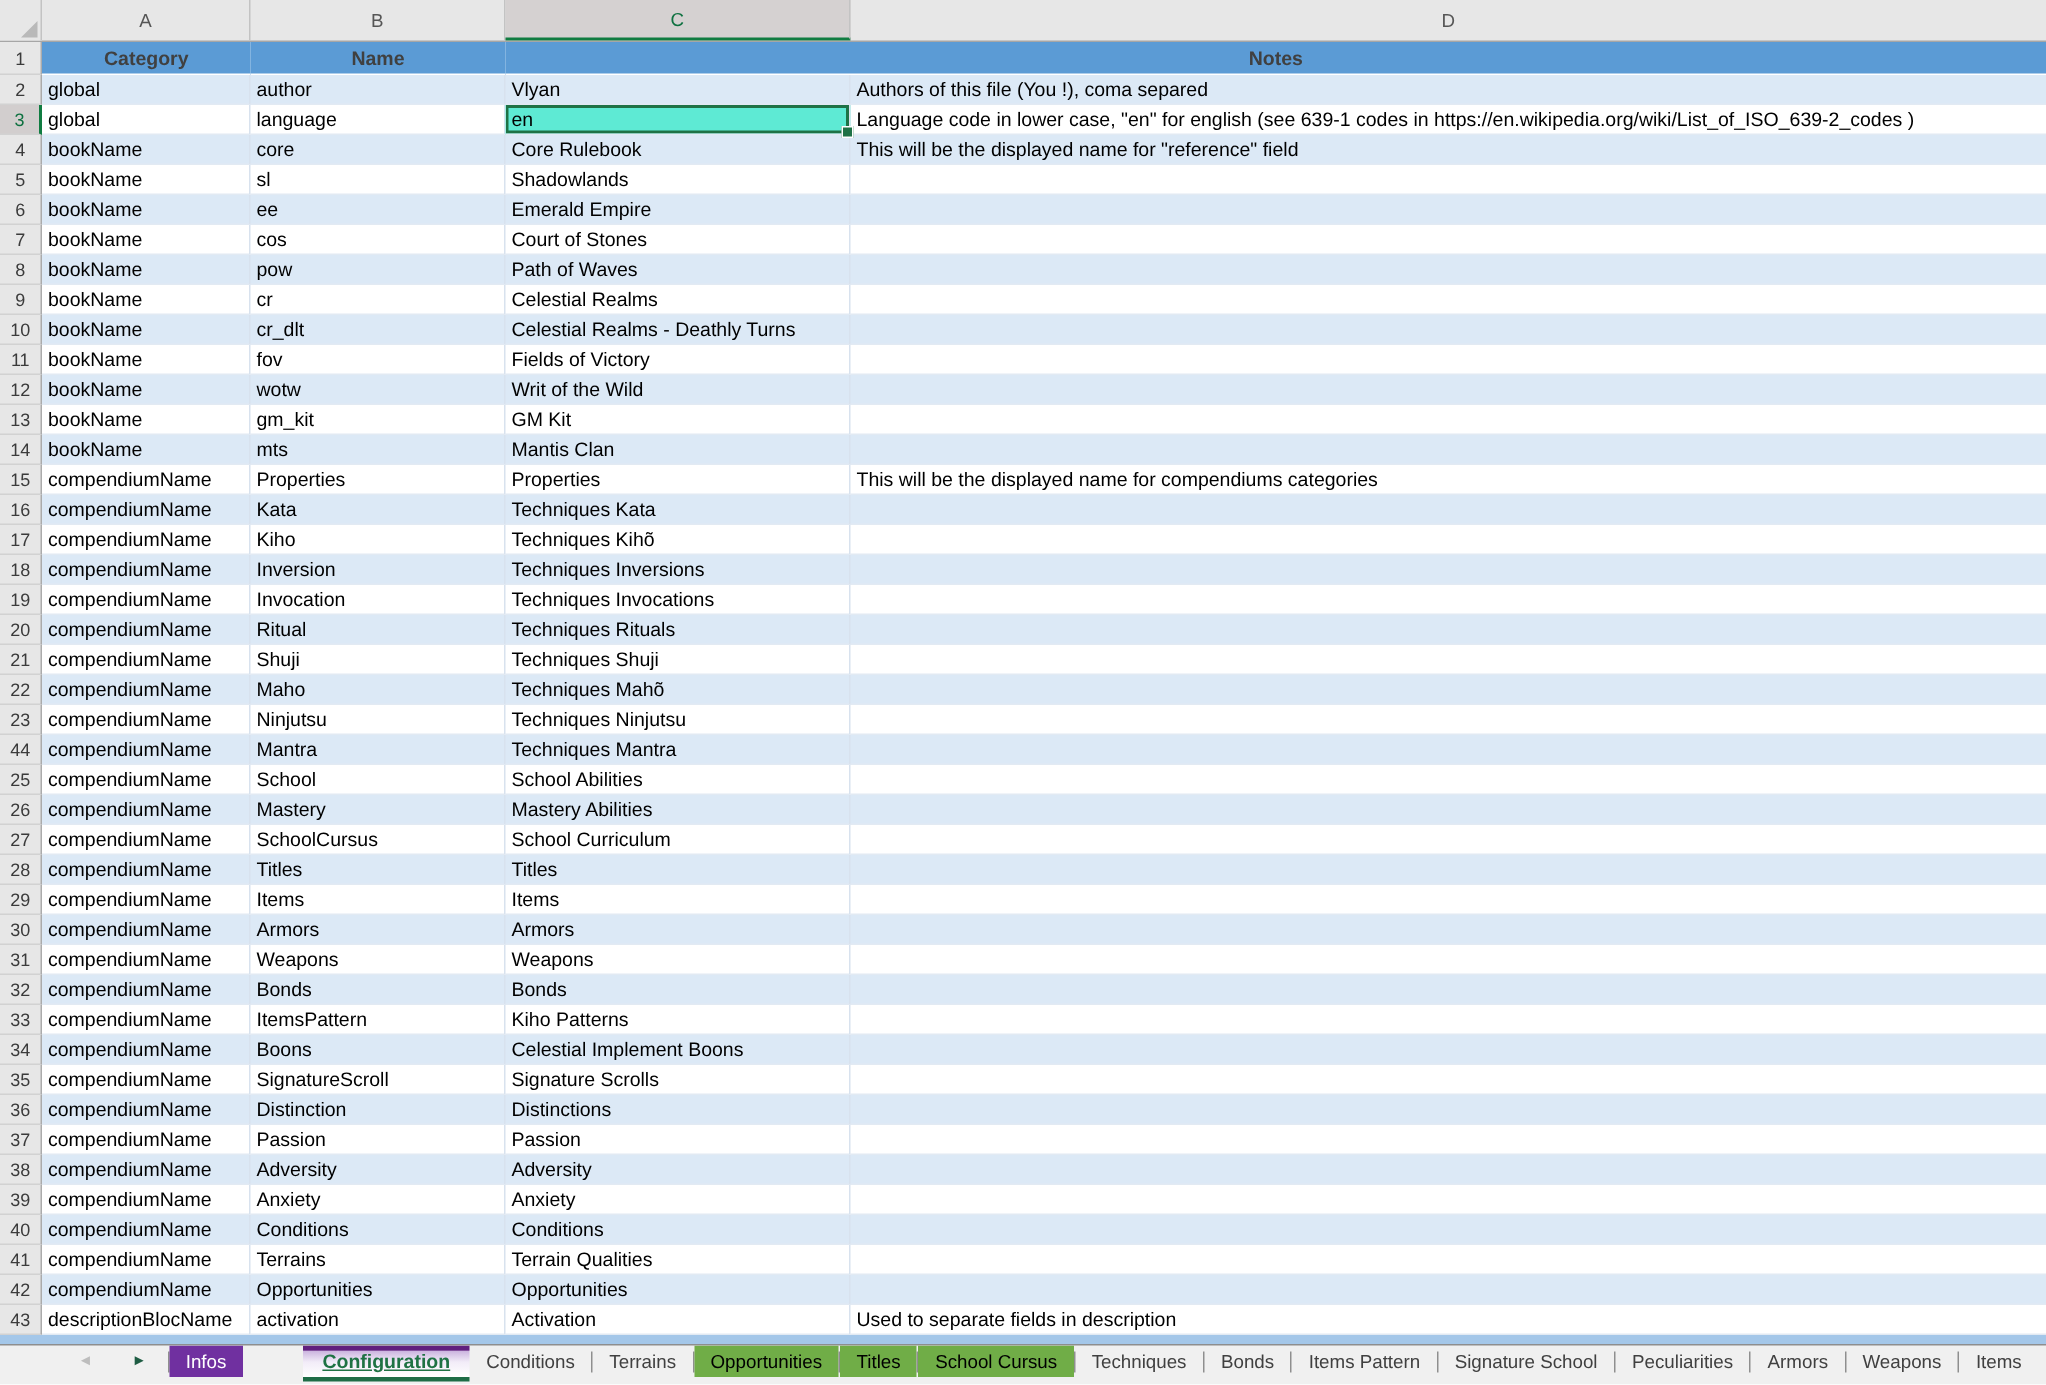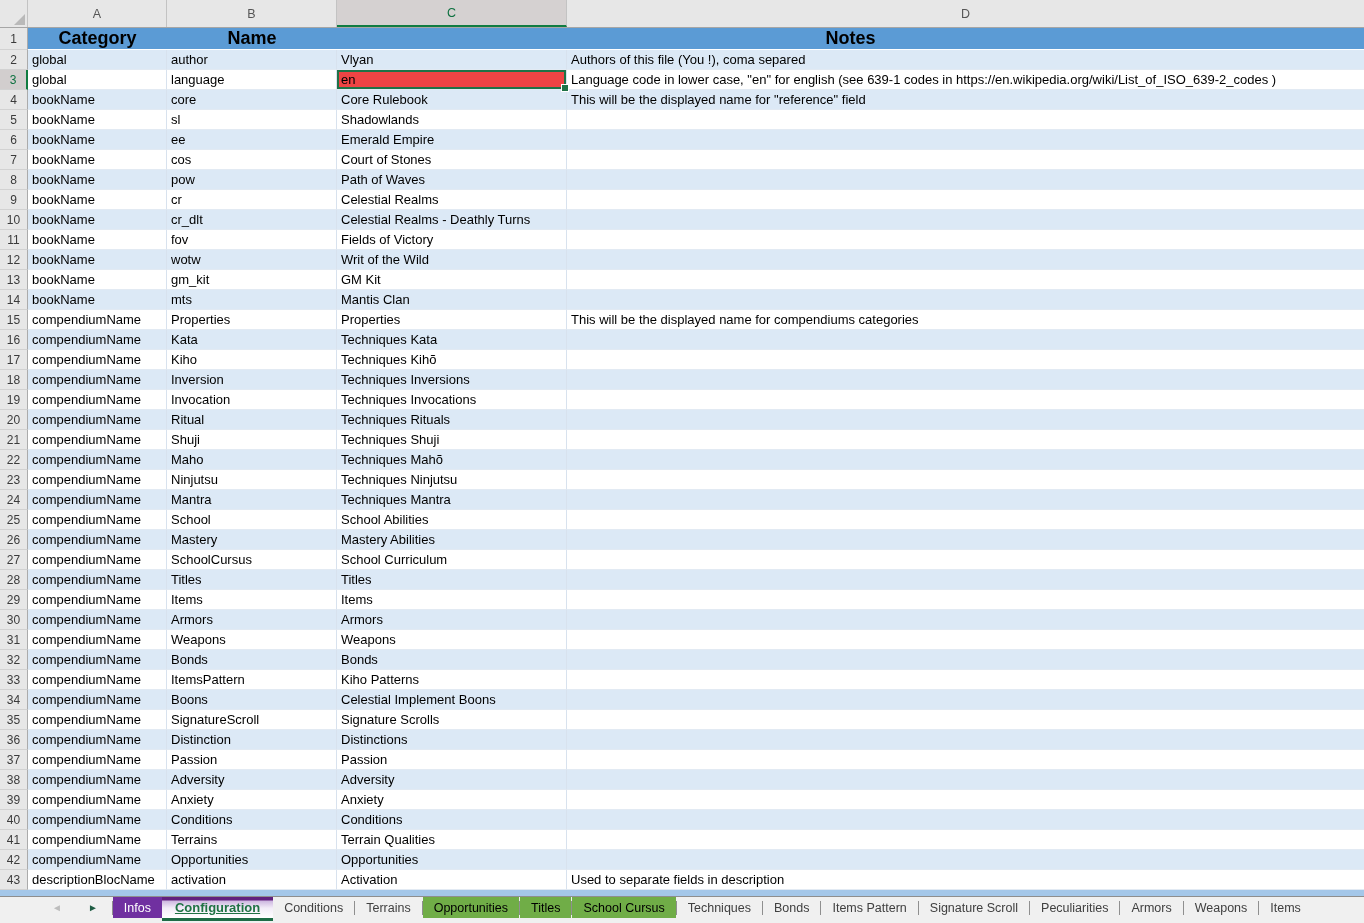--- a/index.html
+++ b/index.html
@@ -15,53 +15,53 @@
   .corner{width:28px;position:relative;border-right:1px solid #C3C3C3;box-sizing:border-box;background:#E7E7E7;}
   .corner .tri{position:absolute;right:2px;bottom:2px;width:0;height:0;border-left:11px solid transparent;border-bottom:11px solid #B9B9B9;}
   .colh{display:flex;align-items:center;justify-content:center;font-size:12.5px;color:#565656;border-right:1px solid #C3C3C3;box-sizing:border-box;}
   .colh.sel{background:#D5D1D1;color:#0E7140;border-bottom:2px solid #107C41;}
   .w-a{width:139px}.w-b{width:170px}.w-c{width:230px}.w-d{flex:1;border-right:none}
 
   
   .hrow{display:flex;height:22px;flex:0 0 22px;box-sizing:border-box;}
   .hrow .rownum{height:22px;}
   .hcell{background:#5B9BD5;display:flex;align-items:center;justify-content:center;
-         font-size:18px;font-weight:bold;color:#000000;box-sizing:border-box;border-bottom:1px solid #FFF;}
+         font-size:13px;font-weight:bold;color:#404040;box-sizing:border-box;border-bottom:1px solid #FFF;}
 
   
   #rows{flex:0 0 auto;}
   .row{display:flex;height:20px;background:#fff;box-sizing:border-box;position:relative;}
   .row.band{background:#DCE9F6;}
   .cell{box-sizing:border-box;padding:0 4px;display:flex;align-items:center;font-size:13px;color:#000;
         border-right:1px solid #D8E2EE;border-bottom:1px solid #E2EAF3;overflow:hidden;white-space:nowrap;}
   .row .w-d{border-right:none;}
   .rownum{width:28px;flex:0 0 28px;background:#E7E7E7;color:#3B3B3B;font-size:12px;display:flex;align-items:center;justify-content:center;
           border-right:1px solid #ABABAB;border-bottom:1px solid #D2D2D2;box-sizing:border-box;}
   .rownum.active{background:#D2CECE;color:#0E7140;border-right:2px solid #107C41;}
-  .cell.selcell{box-shadow:inset 0 0 0 2px #1F7246;overflow:visible;position:relative;background:#ef4444;z-index:3;}
+  .cell.selcell{box-shadow:inset 0 0 0 2px #1F7246;overflow:visible;position:relative;background:#5eead4;z-index:3;}
   .fillhandle{position:absolute;right:-3px;bottom:-3px;width:6px;height:6px;background:#1F7246;border:1px solid #fff;box-sizing:content-box;z-index:4;}
 
   
   .partialrow{height:6px;flex:0 0 6px;background:#A4C7E9;}
 
   
   .tabbar{height:27px;flex:0 0 27px;background:#F0F0F0;border-top:1px solid #8E8E8E;box-sizing:border-box;
           display:flex;align-items:flex-start;overflow:hidden;}
   .tabnav{display:flex;align-items:center;height:21px;padding-left:52px;gap:26px;margin-right:14px;}
   .navarrow{font-size:10px;line-height:1;cursor:pointer;}
   .navarrow.disabled{color:#BDBDBD;}
   .navarrow.enabled{color:#1E5C43;}
   .tsep{width:1px;height:14px;background:#8F8F8F;margin-top:4px;flex:0 0 1px;}
   .tab{height:21px;display:flex;align-items:center;padding:0 11px;font-size:12.5px;color:#404040;cursor:pointer;white-space:nowrap;flex:0 0 auto;box-sizing:border-box;}
   .tab.green{background:#70AD47;color:#000;}
   .tab.purple{background:#7030A0;color:#fff;}
   .tab.active{
     background:linear-gradient(180deg,#61207E 0,#61207E 3px,#CDB7E0 4px,#F2ECF8 11px,#FFFFFF 100%);
     color:#1F7244;font-weight:bold;text-decoration:underline;
-    border-bottom:3px solid #1E6C46;height:24px;padding:0 13px;font-size:13px;
+    border-bottom:3px solid #1E6C46;height:24px;padding:0 13px;font-size:13px;margin-left:40px;
   }
 </style>
 </head>
 <body>
 
 <div class="app">
 
   <div class="colheaders">
     <div class="corner">
       <div class="tri"></div>
@@ -228,21 +228,21 @@
         <div class="cell w-d"></div>
       </div>
       <div class="row">
         <div class="rownum">23</div>
         <div class="cell w-a">compendiumName</div>
         <div class="cell w-b">Ninjutsu</div>
         <div class="cell w-c">Techniques Ninjutsu</div>
         <div class="cell w-d"></div>
       </div>
       <div class="row band">
-        <div class="rownum">24</div>
+        <div class="rownum">44</div>
         <div class="cell w-a">compendiumName</div>
         <div class="cell w-b">Mantra</div>
         <div class="cell w-c">Techniques Mantra</div>
         <div class="cell w-d"></div>
       </div>
       <div class="row">
         <div class="rownum">25</div>
         <div class="cell w-a">compendiumName</div>
         <div class="cell w-b">School</div>
         <div class="cell w-c">School Abilities</div>
@@ -396,21 +396,21 @@
         <div class="tab green">Titles</div>
         <div class="tsep"></div>
         <div class="tab green">School Cursus</div>
         <div class="tsep"></div>
         <div class="tab plain">Techniques</div>
         <div class="tsep"></div>
         <div class="tab plain">Bonds</div>
         <div class="tsep"></div>
         <div class="tab plain">Items Pattern</div>
         <div class="tsep"></div>
-        <div class="tab plain">Signature Scroll</div>
+        <div class="tab plain">Signature School</div>
         <div class="tsep"></div>
         <div class="tab plain">Peculiarities</div>
         <div class="tsep"></div>
         <div class="tab plain">Armors</div>
         <div class="tsep"></div>
         <div class="tab plain">Weapons</div>
         <div class="tsep"></div>
         <div class="tab plain">Items</div>
       </div>
   </div>

